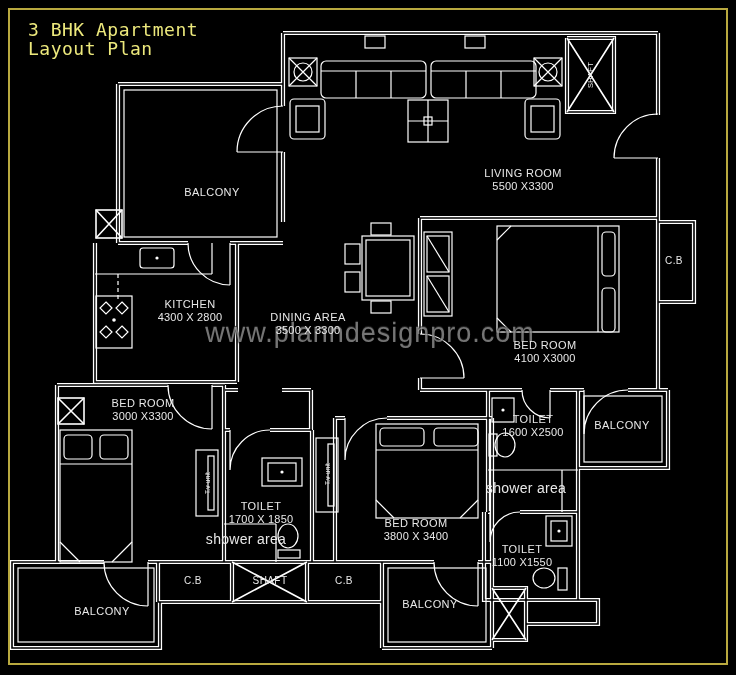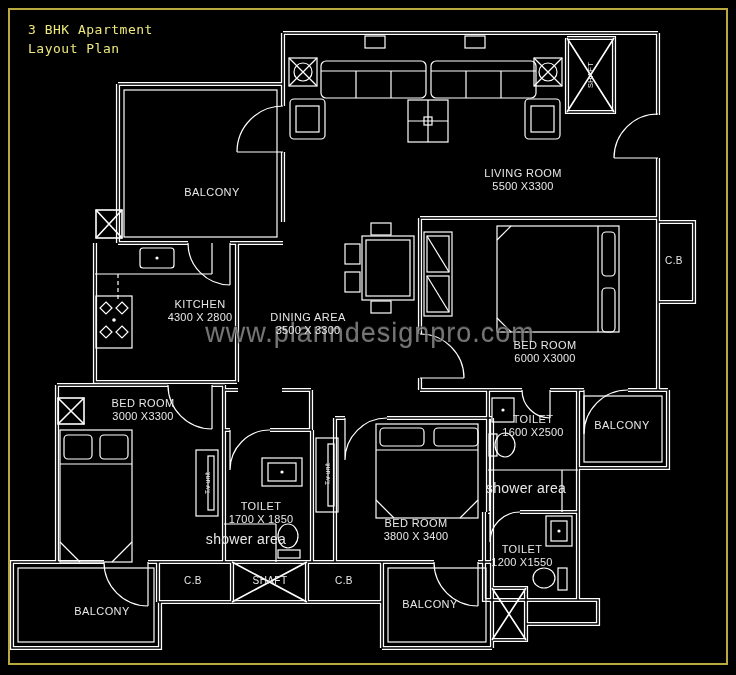--- a/index.html
+++ b/index.html
@@ -21,21 +21,21 @@
   .lbl{position:absolute;color:var(--label);font-size:11px;line-height:13px;
        letter-spacing:.4px;text-align:center;transform:translate(-50%,-50%);
        white-space:nowrap;}
   .lbl .dim{font-size:11px;letter-spacing:.2px;}
   .sm{font-size:14px;letter-spacing:.3px;}
   .cb{font-size:10px;}
   .vert{transform:translate(-50%,-50%) rotate(-90deg);font-size:7.5px;letter-spacing:.3px;}
   .vert2{transform:translate(-50%,-50%) rotate(-90deg);font-size:6.5px;letter-spacing:.2px;}
   #title-block{position:absolute;left:28px;top:20px;color:var(--title);
        font-family:"DejaVu Sans Mono","Liberation Mono",monospace;
-       font-size:13px;line-height:19px;letter-spacing:.5px;}
+       font-size:18px;line-height:19px;letter-spacing:.5px;}
   #watermark{position:absolute;left:370px;top:333px;transform:translate(-50%,-50%);
        color:var(--watermark);font-size:27px;font-weight:normal;letter-spacing:1px;
        opacity:.85;text-shadow:0 1px 2px #000, 0 -1px 1px #333;white-space:nowrap;}
 </style>
 </head>
 <body>
 
 <div id="stage">
 
   <svg id="plan-svg" width="736" height="675" viewBox="0 0 736 675">
@@ -256,33 +256,33 @@
 
   <div id="watermark">www.planndesignpro.com</div>
 
   <div class="lbl" style="left:212px;top:192px">BALCONY</div>
 
   <div class="lbl" style="left:523px;top:180px">
     <div>LIVING ROOM</div>
     <div class="dim">5500 X3300</div>
   </div>
 
-  <div class="lbl" style="left:200px;top:311px">
+  <div class="lbl" style="left:190px;top:311px">
     <div>KITCHEN</div>
     <div class="dim">4300 X 2800</div>
   </div>
 
   <div class="lbl" style="left:308px;top:324px">
     <div>DINING AREA</div>
     <div class="dim">3500 X 3300</div>
   </div>
 
   <div class="lbl" style="left:545px;top:352px">
     <div>BED ROOM</div>
-    <div class="dim">6000 X3000</div>
+    <div class="dim">4100 X3000</div>
   </div>
 
   <div class="lbl cb" style="left:674px;top:260px">C.B</div>
 
   <div class="lbl" style="left:143px;top:410px">
     <div>BED ROOM</div>
     <div class="dim">3000 X3300</div>
   </div>
 
   <div class="lbl" style="left:533px;top:426px">
@@ -301,21 +301,21 @@
 
   <div class="lbl sm" style="left:246px;top:539px">shower area</div>
 
   <div class="lbl" style="left:416px;top:530px">
     <div>BED ROOM</div>
     <div class="dim">3800 X 3400</div>
   </div>
 
   <div class="lbl" style="left:522px;top:556px">
     <div>TOILET</div>
-    <div class="dim">1200 X1550</div>
+    <div class="dim">1100 X1550</div>
   </div>
 
   <div class="lbl cb" style="left:193px;top:580px">C.B</div>
   <div class="lbl cb" style="left:270px;top:580px">SHAFT</div>
   <div class="lbl cb" style="left:344px;top:580px">C.B</div>
 
   <div class="lbl" style="left:102px;top:611px">BALCONY</div>
   <div class="lbl" style="left:430px;top:604px">BALCONY</div>
 
   <div class="lbl vert" style="left:590px;top:75px">SHAFT</div>

